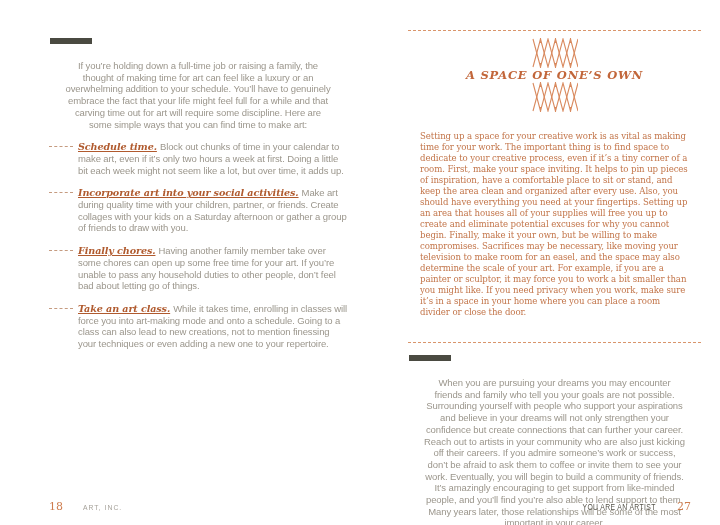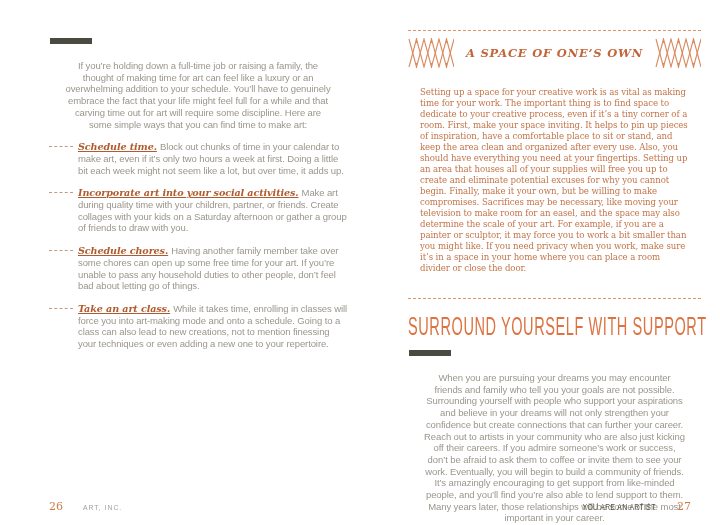--- a/index.html
+++ b/index.html
@@ -41,22 +41,23 @@
   .lead {
     font-family:"DejaVu Serif", serif; font-style:italic; font-weight:bold;
     color:#B05A2E; font-size:9.6px; margin-right:3px;text-decoration:underline;
   }
 
   .sidebar {
     border-top:1px dashed #D9956B; border-bottom:1px dashed #D9956B;
     padding:7px 0 12px 0;
   }
   .sidebar-head {
-    display:flex; align-items:center; justify-content:space-between;
+    display:flex; align-items:center; 
     margin-bottom:19px;
+    flex-direction:column;
   }
   .sidebar-title {
     font-family:"DejaVu Serif", serif; font-weight:bold; font-style:italic;
     color:#C2663A; font-size:11.5px; letter-spacing:0.8px; white-space:nowrap;
   }
   .ornament { flex:0 0 auto; }
   .serif-body {
     margin:12px; font-family:"DejaVu Serif", serif;
     font-size:8.6px; line-height:11px; color:#C3764B; letter-spacing:-0.1px;
   }
@@ -86,21 +87,21 @@
   <p class="body intro">If you’re holding down a full-time job or raising a family, the thought of making time for art can feel like a luxury or an overwhelming addition to your schedule. You’ll have to genuinely embrace the fact that your life might feel full for a while and that carving time out for art will require some discipline. Here are some simple ways that you can find time to make art:</p>
 
   <div>
     <p class="item">
       <span class="leader"></span><span class="lead">Schedule time.</span><span class="itext">Block out chunks of time in your calendar to make art, even if it’s only two hours a week at first. Doing a little bit each week might not seem like a lot, but over time, it adds up.</span>
     </p>
     <p class="item">
       <span class="leader"></span><span class="lead">Incorporate art into your social activities.</span><span class="itext">Make art during quality time with your children, partner, or friends. Create collages with your kids on a Saturday afternoon or gather a group of friends to draw with you.</span>
     </p>
     <p class="item">
-      <span class="leader"></span><span class="lead">Schedule chores.</span><span class="itext">Having another family member take over some chores can open up some free time for your art. If you’re unable to pass any household duties to other people, don’t feel bad about letting go of things.</span>
+      <span class="leader"></span><span class="lead">Finally chores.</span><span class="itext">Having another family member take over some chores can open up some free time for your art. If you’re unable to pass any household duties to other people, don’t feel bad about letting go of things.</span>
     </p>
     <p class="item">
       <span class="leader"></span><span class="lead">Take an art class.</span><span class="itext">While it takes time, enrolling in classes will force you into art-making mode and onto a schedule. Going to a class can also lead to new creations, not to mention finessing your techniques or even adding a new one to your repertoire.</span>
     </p>
   </div>
 </div>
 
 <div class="page right">
   <div class="sidebar">
     <div class="sidebar-head">
@@ -117,27 +118,26 @@
           <path d="M1,29 L8.5,1 L16,29 L23.5,1 L31,29 L38.5,1 L46,29"></path>
           <path d="M1,1 L8.5,29 L16,1 L23.5,29 L31,1 L38.5,29 L46,1"></path>
           <path d="M8.5,0 V5 M23.5,0 V5 M38.5,0 V5 M8.5,25 V30 M23.5,25 V30 M38.5,25 V30"></path>
         </g>
       </svg>
     </div>
     <p class="serif-body">Setting up a space for your creative work is as vital as making time for your work. The important thing is to find space to dedicate to your creative process, even if it’s a tiny corner of a room. First, make your space inviting. It helps to pin up pieces of inspiration, have a comfortable place to sit or stand, and keep the area clean and organized after every use. Also, you should have everything you need at your fingertips. Setting up an area that houses all of your supplies will free you up to create and eliminate potential excuses for why you cannot begin. Finally, make it your own, but be willing to make compromises. Sacrifices may be necessary, like moving your television to make room for an easel, and the space may also determine the scale of your art. For example, if you are a painter or sculptor, it may force you to work a bit smaller than you might like. If you need privacy when you work, make sure it’s in a space in your home where you can place a room divider or close the door.</p>
   </div>
 
   <div class="section">
-    <h2><span class="display r">SURROUND YOURSELF WITH SUPPORT</span></h2>
     <div class="rule-bar"></div>
     <p class="body">When you are pursuing your dreams you may encounter friends and family who tell you your goals are not possible. Surrounding yourself with people who support your aspirations and believe in your dreams will not only strengthen your confidence but create connections that can further your career. Reach out to artists in your community who are also just kicking off their careers. If you admire someone’s work or success, don’t be afraid to ask them to coffee or invite them to see your work. Eventually, you will begin to build a community of friends. It’s amazingly encouraging to get support from like-minded people, and you’ll find you’re also able to lend support to them. Many years later, those relationships will be some of the most important in your career.</p>
   </div>
 </div>
 
 <div class="footer fl">
-  <span class="pagenum">26</span>
+  <span class="pagenum">18</span>
   <span class="book-title">ART, INC.</span>
 </div>
 
 <div class="footer fr">
   <span class="chapter">YOU ARE AN ARTIST</span>
   <span class="pagenum">27</span>
 </div>
 
 </body></html>

